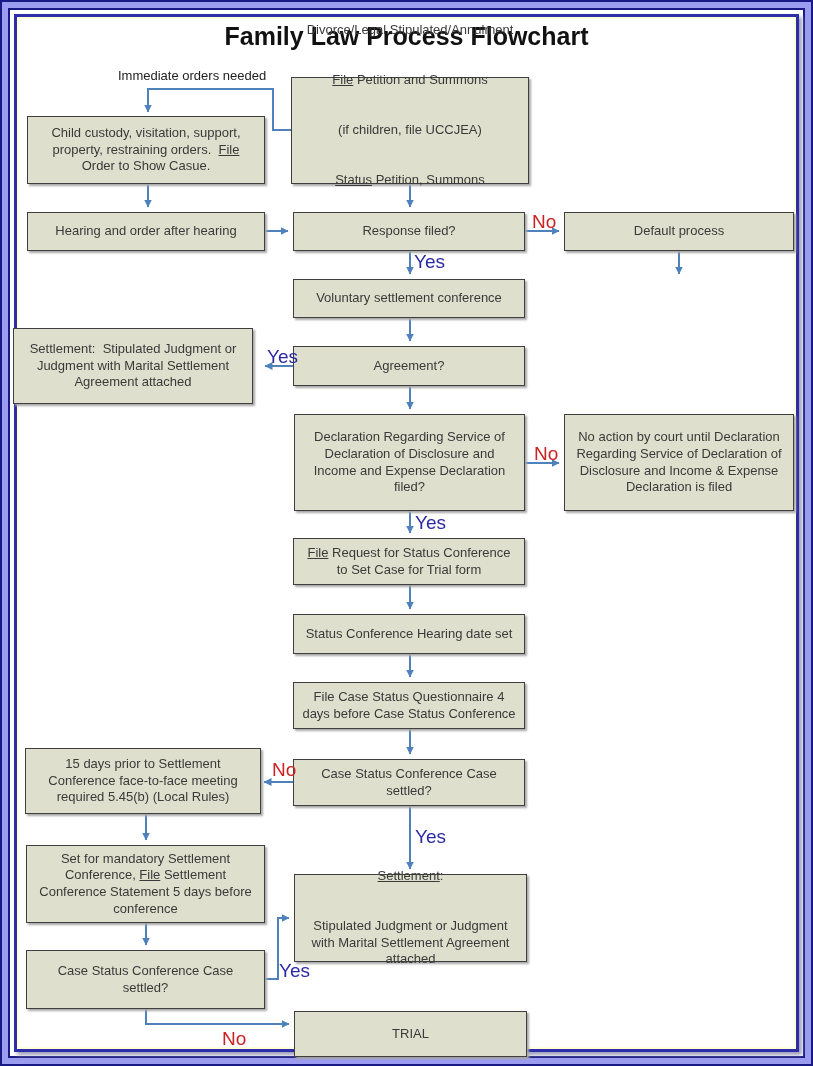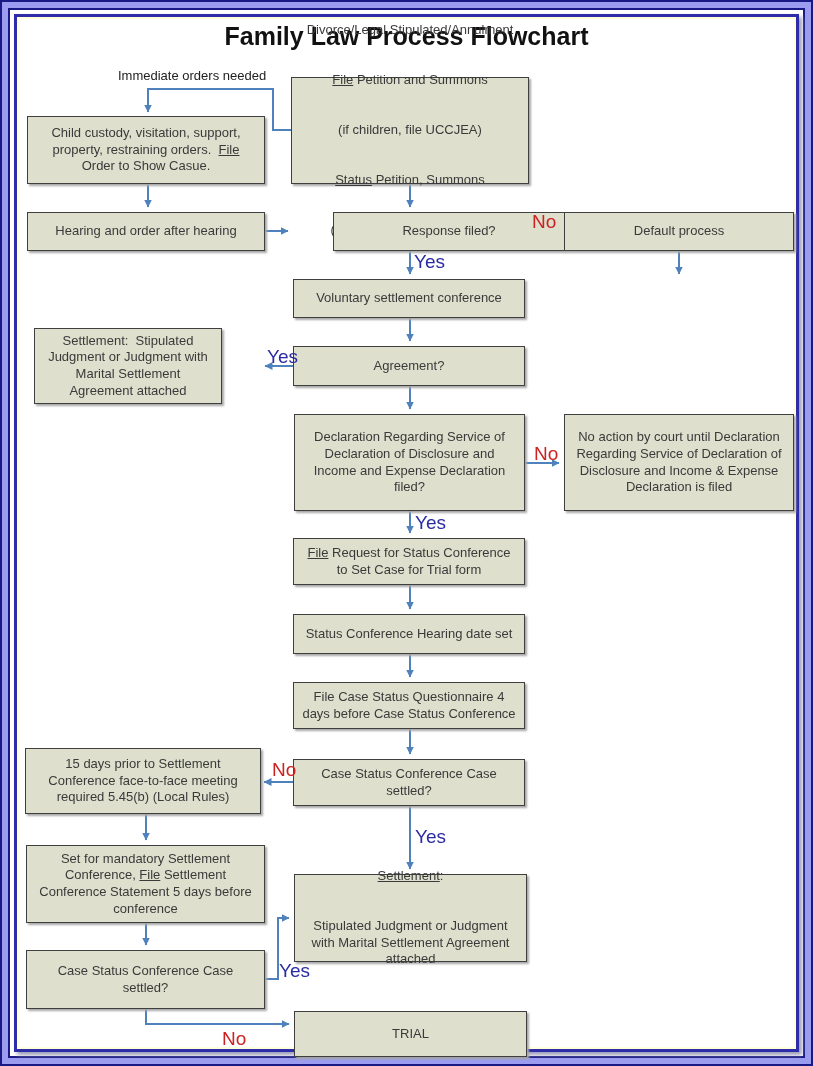--- a/index.html
+++ b/index.html
@@ -76,34 +76,34 @@
     </div>
 
     <div class="box" style="left:25px;top:114px;width:238px;height:68px;">
       <div class="bt"><span>Child custody, visitation, support, property, restraining orders.  </span><span class="u">File</span><span> Order to Show Casue.</span></div>
     </div>
 
     <div class="box" style="left:25px;top:210px;width:238px;height:39px;">
       <div class="bt">Hearing and order after hearing</div>
     </div>
 
-    <div class="box" style="left:291px;top:210px;width:232px;height:39px;margin-left:40px;">
+    <div class="box" style="left:291px;top:210px;width:232px;height:39px;">
       <div class="bt">Response filed?</div>
     </div>
 
     <div class="box" style="left:562px;top:210px;width:230px;height:39px;">
       <div class="bt">Default process</div>
     </div>
 
     <div class="box" style="left:291px;top:277px;width:232px;height:39px;">
       <div class="bt">Voluntary settlement conference</div>
     </div>
 
 
-    <div class="box" style="left:32px;top:326px;width:188px;height:76px;">
+    <div class="box" style="left:11px;top:326px;width:240px;height:76px;">
       <div class="bt">Settlement:  Stipulated Judgment or Judgment with Marital Settlement Agreement attached</div>
     </div>
 
     <div class="box" style="left:292px;top:412px;width:231px;height:97px;">
       <div class="bt">Declaration Regarding Service of Declaration of Disclosure and Income and Expense Declaration filed?</div>
     </div>
 
     <div class="box" style="left:291px;top:344px;width:232px;height:40px;">
       <div class="bt">Agreement?</div>
     </div>

